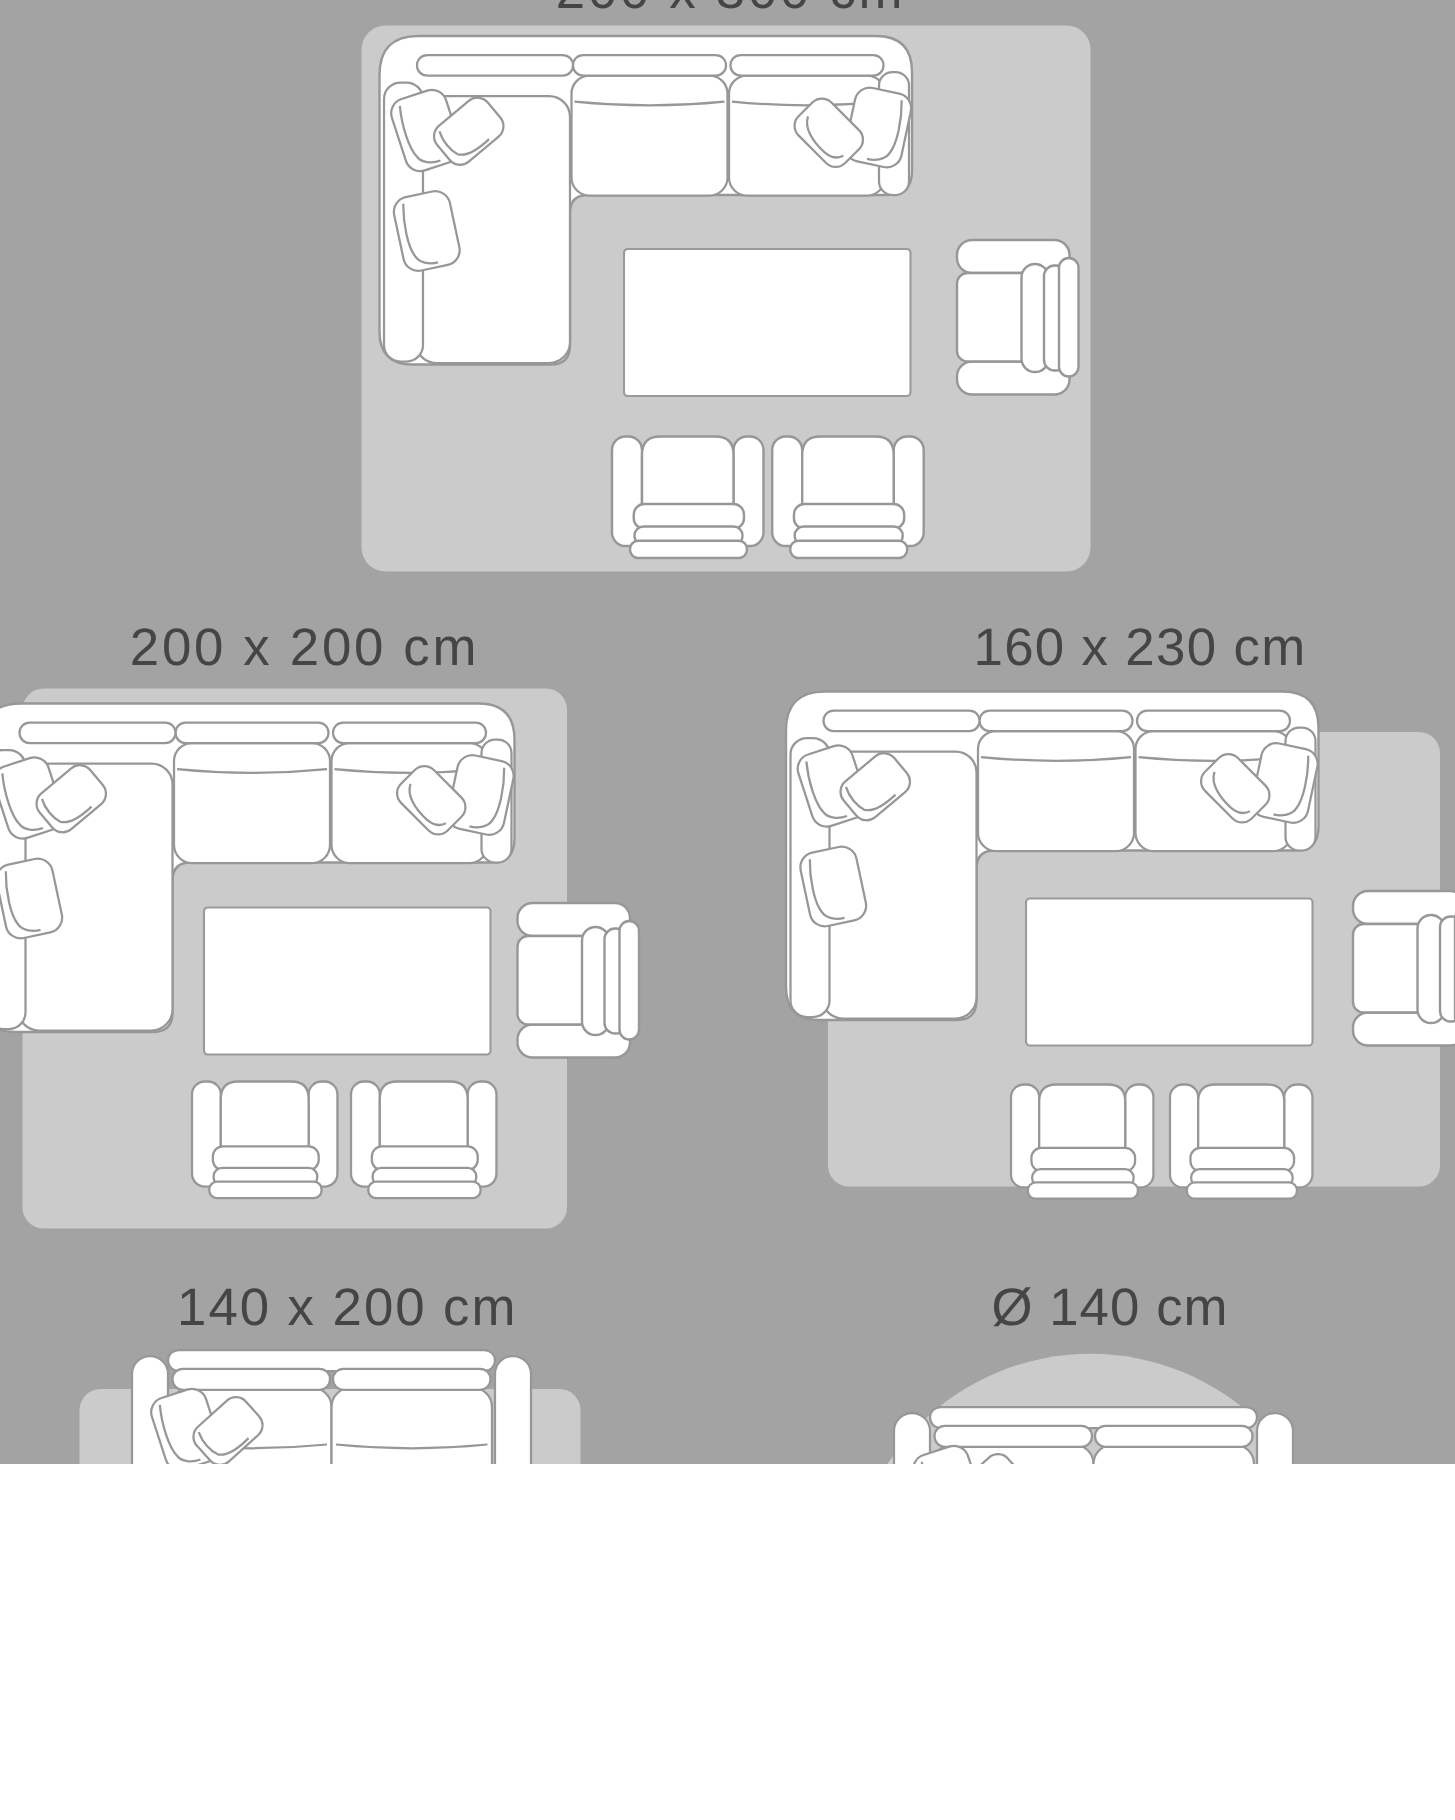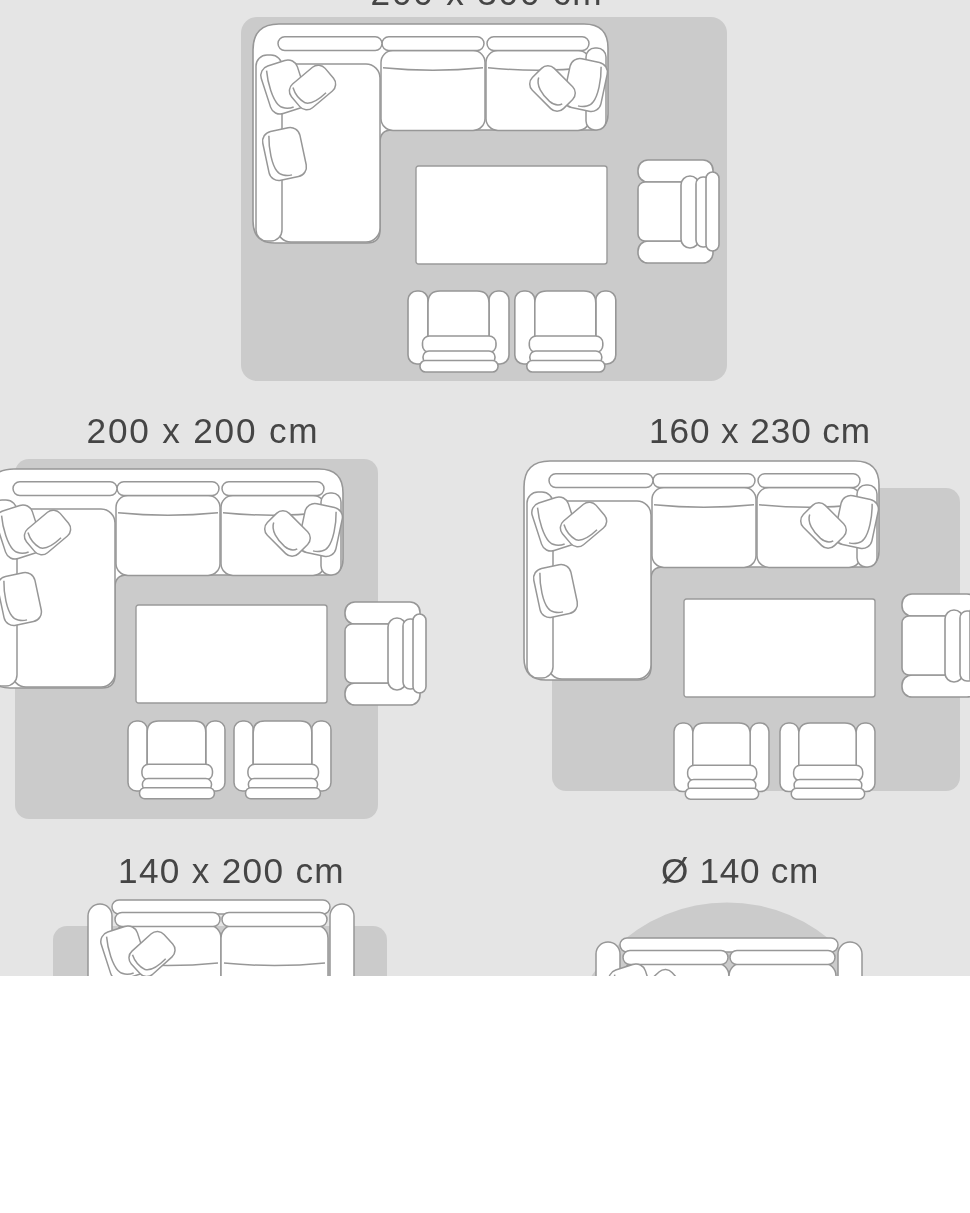--- a/index.html
+++ b/index.html
@@ -1,16 +1,16 @@
 <!DOCTYPE html>
 <html><head>
 <meta charset="utf-8">
 <style>
   html,body{margin:0;padding:0;background:#ffffff;}
-  #stage{position:relative;width:970px;height:976px;overflow:hidden;background:#e5e5e5;}
+  #stage{position:relative;width:970px;height:976px;overflow:hidden;background:#a3a3a3;}
   svg{display:block;}
   text{font-family:"Liberation Sans",sans-serif;fill:#454545;}
 </style>
 </head>
 <body>
 <div id="stage">
 <svg width="970" height="1213" viewBox="0 0 970 1213">
   <defs>
     <rect id="pilTbody" x="-19" y="-25" width="38" height="50" rx="10" ry="10" fill="#fff" stroke="#979797" stroke-width="1.5"></rect>
     <rect id="pilWbody" x="-22" y="-15.5" width="44" height="31" rx="9" ry="9" fill="#fff" stroke="#979797" stroke-width="1.5"></rect>

